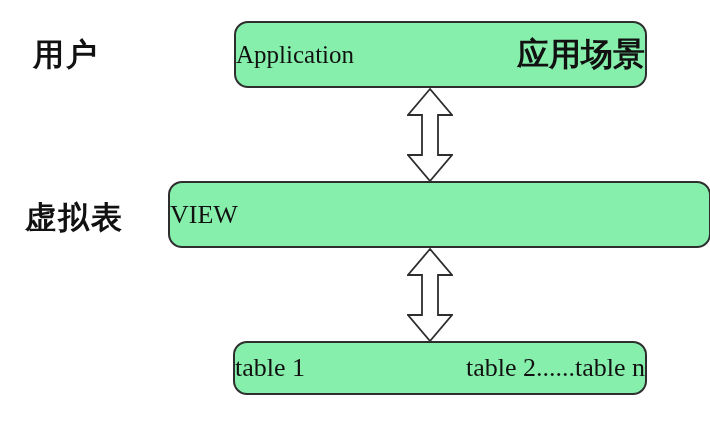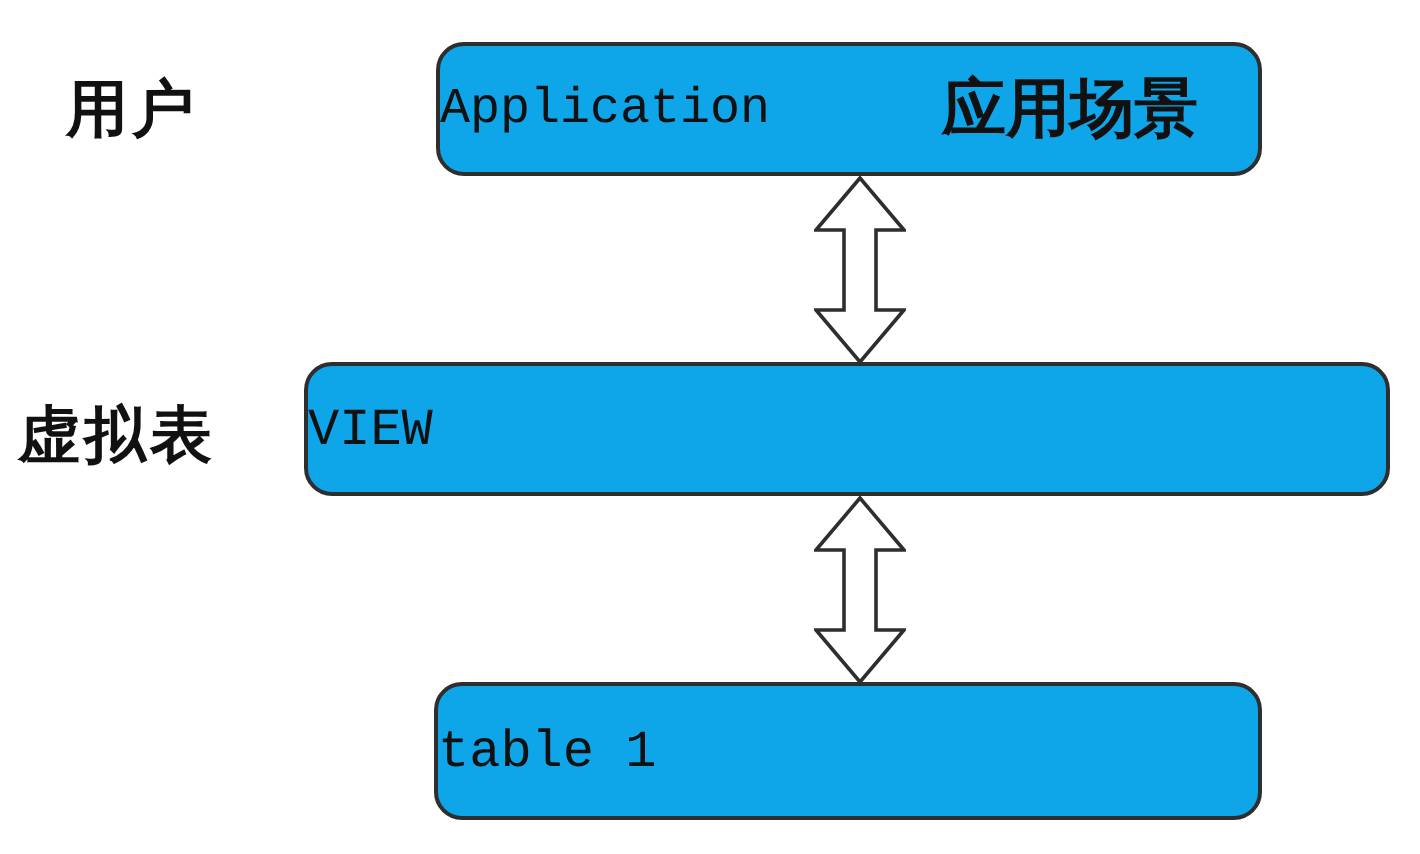--- a/index.html
+++ b/index.html
@@ -1,49 +1,50 @@
 <!DOCTYPE html>
 <html><head>
 <meta charset="utf-8">
 <style>
   html, body { margin: 0; padding: 0; background: #ffffff; }
   .stage {
     position: relative;
     width: 710px;
     height: 427px;
     background: #ffffff;
-    font-family: Liberation Mono, monospace;
+    font-family: Liberation Serif, serif;
     color: #111111;
     overflow: hidden;
   }
   .row-label {
     position: absolute;
     font-weight: bold;
     font-size: 31px;
     letter-spacing: 2px;
     color: #111111;
     white-space: nowrap;
   }
   .label-0 { left: 33px; top: 34px; }
-  .label-1 { left: 9px; top: 197px; }
+  .label-1 { left: 25px; top: 197px; }
   .label-2 { left: 15px; top: 357px; }
   .box {
     position: absolute;
     display: flex;
     align-items: center;
-    justify-content: flex-start;
+    justify-content: space-between;
     border: 2px solid #2e2e2e;
     border-radius: 14px;
-    background: #0ea5e9;
+    background: #86efac;
     box-sizing: border-box;
     white-space: nowrap;
+    margin-left: 16px;
   }
   .box-0 { left: 218px; top: 21px;  width: 413px; height: 67px; gap: 86px; }
   .box-1 { left: 152px; top: 181px; width: 543px; height: 67px; gap: 72px; }
-  .box-2 { left: 217px; top: 341px; width: 414px; height: 69px; gap: 60px; }
+  .box-2 { left: 217px; top: 341px; width: 414px; height: 54px; gap: 60px; }
   .en-text  { font-size: 25px; color: #111111; }
   .cjk-text { font-size: 32px; font-weight: bold; color: #111111; }
   .arrow {
     position: absolute;
     left: 407px;
     width: 46px;
     height: 94px;
   }
   .arrow-0 { top: 88px; }
   .arrow-1 { top: 248px; }
@@ -68,15 +69,16 @@
   <div class="box box-1">
     <span class="en-text" style="font-size:26px;">VIEW</span>
   </div>
 
   <svg class="arrow arrow-1" viewBox="0 0 46 94" aria-hidden="true">
     <polygon points="23,1 1,27 15,27 15,67 1,67 23,93 45,67 31,67 31,27 45,27" fill="#ffffff" stroke="#2e2e2e" stroke-width="1.8" stroke-linejoin="miter"></polygon>
   </svg>
 
   <div class="box box-2">
     <span class="en-text" style="font-size:26px;">table 1</span>
+    <span class="en-text" style="font-size:26px;">table 2......table n</span>
   </div>
 
 </div>
 
 </body></html>

